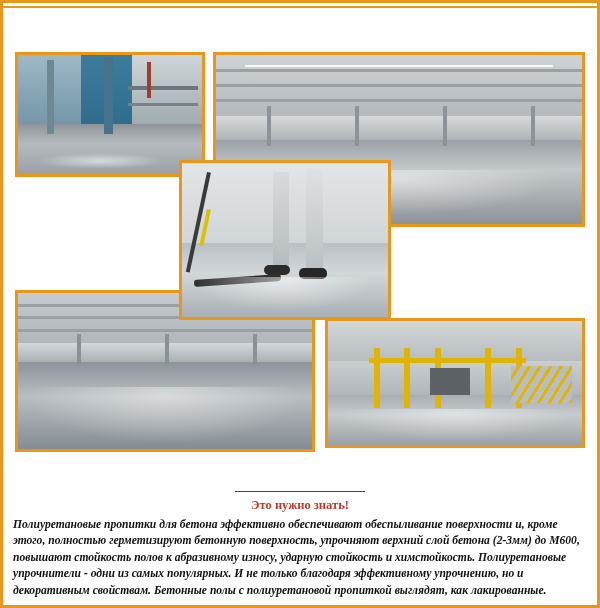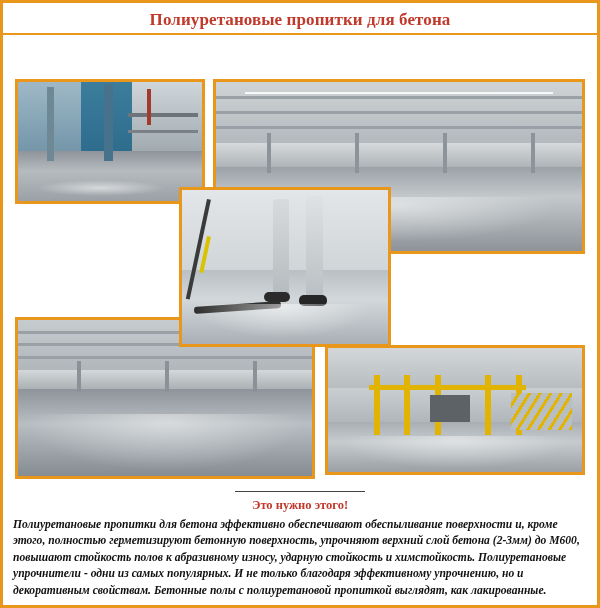--- a/index.html
+++ b/index.html
@@ -175,21 +175,20 @@
     color: #111;
     text-align: left;
     padding: 0 4px;
   }
 </style>
 </head>
 <body>
 
 <div class="page">
 
-  <div class="title">Полиуретановые пропитки для бетона</div>
   <div class="title-rule"></div>
 
   <div class="collage">
 
     <div class="photo" id="photo1">
       <div class="wall wall-left"></div>
       <div class="wall wall-blue"></div>
       <div class="wall wall-right"></div>
       <div class="floor"></div>
       <div class="shape col1"></div>
@@ -253,17 +252,17 @@
       <div class="shape ybeam"></div>
       <div class="shape dark"></div>
       <div class="shape stair"></div>
       <div class="shape refl"></div>
     </div>
 
   </div>
 
   <div class="footer">
     <div class="sep"></div>
-    <div class="note-title">Это нужно этого!</div>
+    <div class="note-title">Это нужно знать!</div>
     <div class="body-text">Полиуретановые пропитки для бетона эффективно обеспечивают обеспыливание поверхности и, кроме этого, полностью герметизируют бетонную поверхность, упрочняют верхний слой бетона (2-3мм) до М600, повышают стойкость полов к абразивному износу, ударную стойкость и химстойкость. Полиуретановые упрочнители - одни из самых популярных. И не только благодаря эффективному упрочнению, но и декоративным свойствам. Бетонные полы с полиуретановой пропиткой выглядят, как лакированные.</div>
   </div>
 
 </div>
 
 </body></html>

